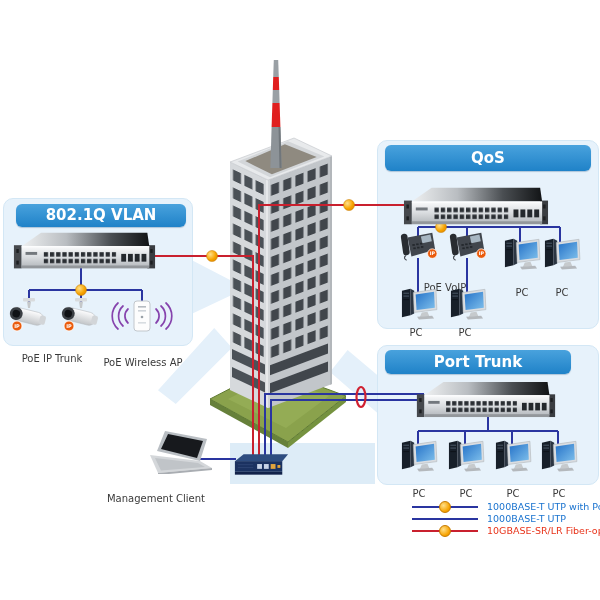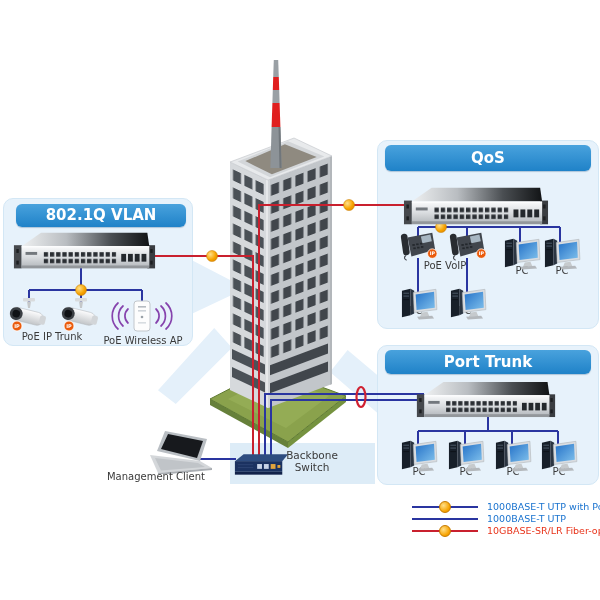--- a/index.html
+++ b/index.html
@@ -24,24 +24,24 @@
   .panel-qos{left:377px;top:140px;width:220px;height:187px;}
   .panel-trunk{left:377px;top:345px;width:220px;height:138px;}
   .panel-header{
     position:absolute;border-radius:6px;text-align:center;color:#ffffff;
     font-weight:bold;font-size:15px;
     background:linear-gradient(#49a2dd,#1f82c8);
     box-shadow:0 1px 1px rgba(0,60,110,.25);
   }
   .hdr-vlan{left:12px;top:5px;width:170px;height:23px;line-height:23px;}
   .hdr-qos{left:7px;top:4px;width:206px;height:26px;line-height:26px;}
-  .hdr-trunk{left:7px;top:4px;width:206px;height:24px;line-height:24px;}
-
-  
-  .lbl{position:absolute;font-size:10px;color:#3a3a3a;white-space:nowrap;transform:translateX(-50%);}
+  .hdr-trunk{left:7px;top:4px;width:186px;height:24px;line-height:24px;}
+
+  
+  .lbl{position:absolute;font-size:10px;color:#3a3a3a;white-space:nowrap;transform:translateX(-50%);margin-top:22px;}
   .lbl-wrap{position:absolute;font-size:10.5px;color:#3a3a3a;text-align:center;line-height:12px;}
 
   
   .legend-row{position:absolute;left:410px;height:10px;}
   .legend-line{position:absolute;left:2px;top:4px;width:66px;height:2px;}
   .line-blue{background:#2a35a0;}
   .line-red{background:#c9202e;}
   .legend-dot{
     position:absolute;left:29px;top:-1px;width:10px;height:10px;border-radius:50%;
     background:radial-gradient(circle at 35% 35%, #ffe08a 0%, #f7a300 65%, #e08900 100%);
@@ -311,21 +311,20 @@
     <use href="#sym-pc" x="445" y="438" width="40" height="34"></use>
     <use href="#sym-pc" x="492" y="438" width="40" height="34"></use>
     <use href="#sym-pc" x="538" y="438" width="40" height="34"></use>
 
     <use href="#sym-laptop" x="138" y="430" width="82" height="44"></use>
     <use href="#sym-backbone" x="232" y="452" width="58" height="26"></use>
   </svg>
 
   <div class="layer z5" style="pointer-events:none;">
     <div class="lbl" style="left:156px;top:471px;font-size:10px;">Management Client</div>
-    <div class="lbl-wrap" style="left:270px;top:449px;width:84px;">Backbone Switch</div>
 
     <div class="legend-row" style="top:502px;">
       <span class="legend-line line-blue"></span>
       <span class="legend-dot"></span>
       <span class="legend-label legend-text-blue">1000BASE-T UTP with PoE</span>
     </div>
     <div class="legend-row" style="top:514px;">
       <span class="legend-line line-blue"></span>
       <span class="legend-label legend-text-blue">1000BASE-T UTP</span>
     </div>

